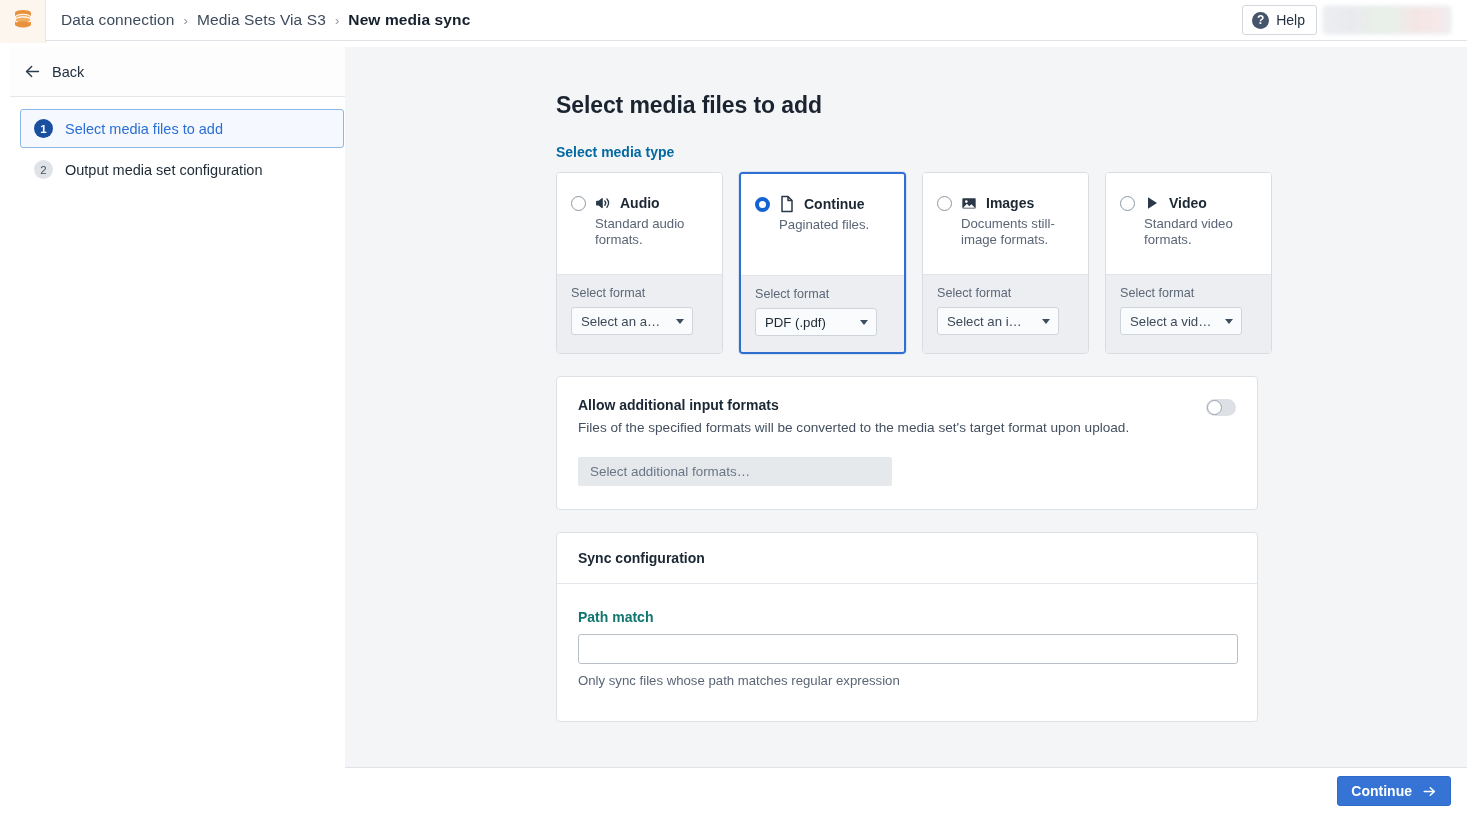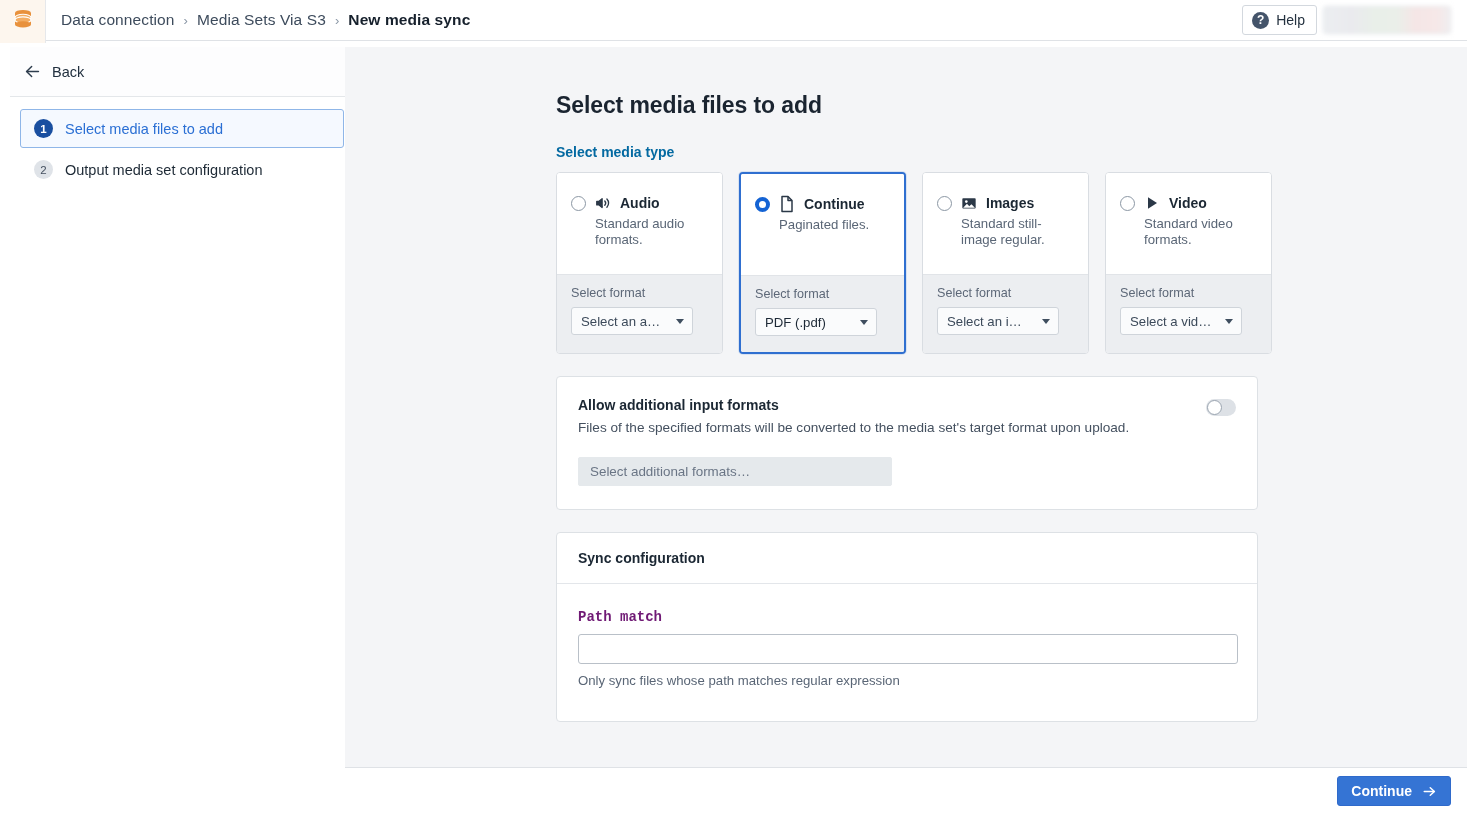--- a/index.html
+++ b/index.html
@@ -229,23 +229,22 @@
     cursor: not-allowed;
   }
 
   .panel-header {
     padding: 17px 21px;
     border-bottom: 1px solid #e3e6ea;
     font-size: 14px; font-weight: 700; color: #1b2733;
   }
   .panel-body { padding: 25px 21px 33px 21px; }
   .field-label {
-    font-size: 14px; font-weight: 700; color: #701a75;
+    font-size: 14px; font-weight: 700; color: #0f766e;
     margin-bottom: 9px;
-    font-family: Liberation Mono, monospace;
   }
   .text-input {
     width: 660px; height: 30px;
     border: 1px solid #b9c0c8; border-radius: 3px;
     background: #fff; outline: none;
     font-family: "Liberation Sans", sans-serif;
     font-size: 13.5px; color: #1d2936;
     padding: 0 9px;
   }
   .field-help {
@@ -385,21 +384,21 @@
             <span class="radio"></span>
             <span class="mt-icon">
               <svg viewBox="0 0 18 16" fill="none">
                 <rect x="1.5" y="2.5" width="15" height="11.5" rx="1" fill="currentColor"></rect>
                 <circle cx="6" cy="6.3" r="1.5" fill="#ffffff"></circle>
                 <path d="M2.4 13.3l4.3-4.6 2.6 2.8 2.4-2.2 4 4z" fill="#ffffff"></path>
               </svg>
             </span>
             <span class="mt-name">Images</span>
           </div>
-          <div class="mt-desc">Standard still-image regular.</div>
+          <div class="mt-desc">Documents still-image formats.</div>
         </div>
         <div class="card-bottom">
           <div class="fmt-label">Select format</div>
           <div class="select">
             <span>Select an i…</span>
             <span class="caret"></span>
           </div>
         </div>
       </div>
 

